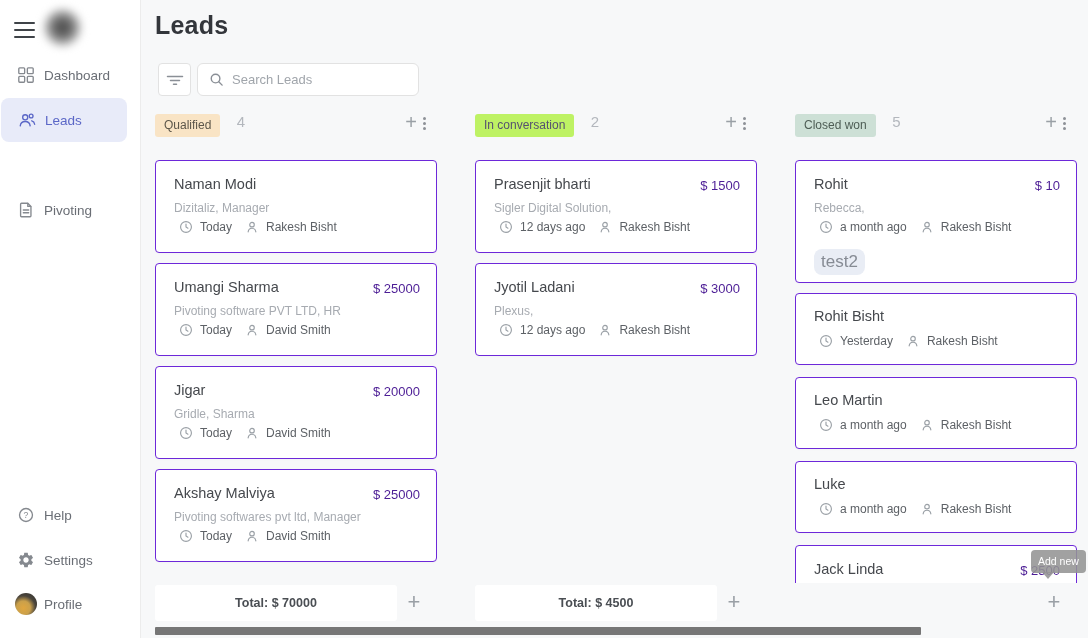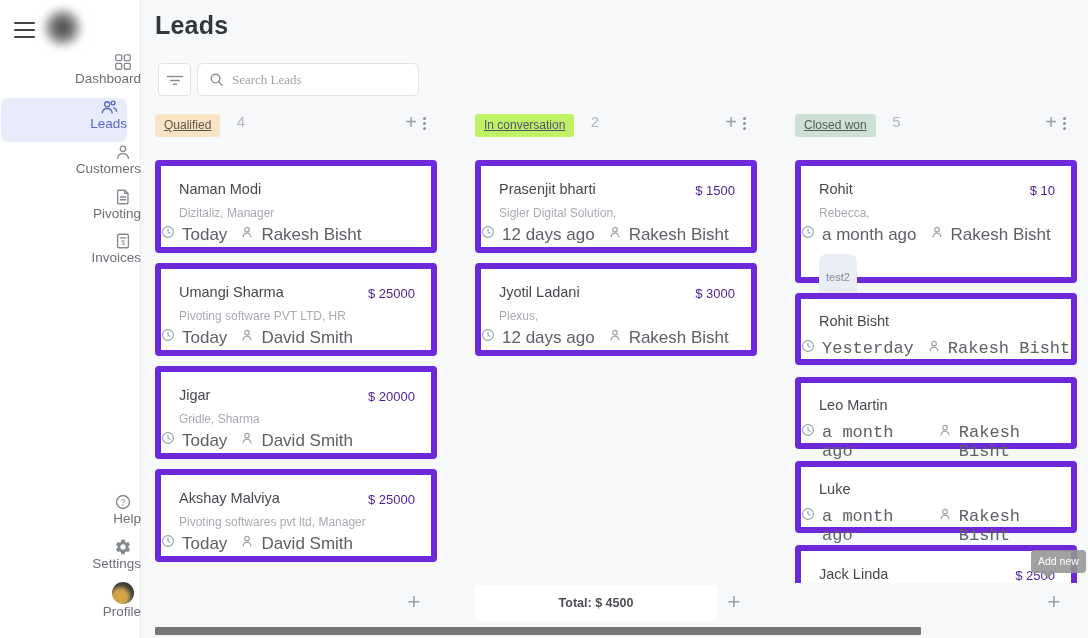--- a/index.html
+++ b/index.html
@@ -6,64 +6,64 @@
   html,body { width:1088px; height:638px; overflow:hidden; }
   body { font-family:"Liberation Sans", sans-serif; background:#f7f8f9; position:relative; }
 
   
   .sidebar { position:absolute; left:0; top:0; width:141px; height:638px; background:#fff; border-right:1px solid #ececec; }
   .hamburger { position:absolute; left:14px; top:22px; width:21px; height:16px; cursor:pointer; }
   .hamburger i { display:block; height:2px; background:#3f4348; margin-bottom:5px; border-radius:1px; }
   .logo { position:absolute; left:44px; top:9px; width:37px; height:37px; border-radius:50%;
           background:radial-gradient(circle at 50% 50%, #3f3f3f 0%, #6f6f6f 35%, #b5b5b5 62%, #ededed 85%);
           filter:blur(4px); }
-  .nav-item { position:absolute; left:0; width:141px; height:44px; display:flex; align-items:flex-end; cursor:pointer;
-              color:#6a6e75; font-size:13.5px;flex-direction:column; }
+  .nav-item { position:absolute; left:0; width:141px; height:44px; display:flex; align-items:center; cursor:pointer;
+              color:#6a6e75; font-size:13.5px; }
   .nav-item svg { width:18px; height:18px; margin-left:17px; margin-right:9px; flex:none; }
   .nav-item .stroke { stroke:#85898f; fill:none; stroke-width:1.5; stroke-linecap:round; stroke-linejoin:round; }
   .nav-item .fill { fill:#85898f; }
   .nav-item.active { background:#e8ebf9; border-radius:8px; left:1px; width:126px; color:#5b67c7; }
   .nav-item.active .stroke { stroke:#5b67c7; }
   .avatar { width:22px; height:22px; border-radius:50%; margin-left:15px; margin-right:7px;
             background:radial-gradient(circle at 38% 68%, #e0a63f 0%, #caa04b 34%, #4a453c 60%, #2e2c28 100%); }
 
   
   .page-title { position:absolute; left:155px; top:11px; font-size:25px; font-weight:700; color:#33363b; letter-spacing:.2px; }
   .filter-btn { position:absolute; left:158px; top:63px; width:33px; height:33px; background:#fff;
                 border:1px solid #e2e2e2; border-radius:4px; cursor:pointer; display:flex; align-items:center; justify-content:center; }
   .search-box { position:absolute; left:197px; top:63px; width:222px; height:33px; background:#fff;
                 border:1px solid #e2e2e2; border-radius:6px; display:flex; align-items:center; }
   .search-box svg { margin-left:11px; flex:none; }
-  .search-box input { border:none; outline:none; background:transparent; font-family:Liberation Serif, serif;
+  .search-box input { border:none; outline:none; background:transparent; font-family:Liberation Sans, sans-serif;
                       font-size:13px; color:#4a4e53; margin-left:8px; width:170px; }
   .search-box input::placeholder { color:#a0a5ab; }
 
   
   .col { position:absolute; top:108px; width:282px; height:530px; }
   .col-head { position:relative; height:35px; }
-  .badge { display:inline-block; margin-top:6px; padding:4px 9px 5px; border-radius:3px; font-size:12px;text-decoration:underline; }
+  .badge { display:inline-block; margin-top:6px; padding:4px 9px 5px; border-radius:3px; font-size:12px; }
   .count { font-size:15px; color:#b3b7bd; margin-left:12px; vertical-align:2px; }
   .col-plus { position:absolute; left:247px; top:4px; width:18px; font-size:20px; line-height:20px;
               color:#9aa0a6; text-align:center; cursor:pointer; }
   .col-dots { position:absolute; left:268px; top:9px; cursor:pointer; }
   .col-dots i { display:block; width:3px; height:3px; border-radius:50%; background:#8d9197; margin:0 0 2px; }
 
   .cards { position:absolute; top:35px; left:0; width:282px; height:440px; overflow:hidden; }
-  .card { position:absolute; left:0; width:282px; background:#fff; border:6px solid #6d28d9; border-radius:4px;
+  .card { position:absolute; left:0; width:282px; background:#fff; border:1px solid #6d28d9; border-radius:4px;
           box-shadow:0 1px 2px rgba(0,0,0,.02); cursor:pointer; }
   .card-name { position:absolute; left:18px; top:15px; font-size:14.5px; font-weight:500; color:#45484d; }
   .card-amount { position:absolute; right:16px; top:17px; font-size:13px; color:#4c1d95; }
   .card-company { position:absolute; left:18px; top:40px; font-size:12px; color:#a7abb1; }
-  .card-meta { position:absolute; left:0; top:59px; display:flex; align-items:flex-start; font-size:17px; color:#5d6166; }
+  .card-meta { position:absolute; left:23px; top:59px; display:flex; align-items:flex-start; font-size:12px; color:#5d6166; }
   .card.h72 .card-name { top:14px; }
-  .card.h72 .card-meta { top:40px;font-family:Liberation Mono, monospace; }
+  .card.h72 .card-meta { top:40px; }
   .card-meta svg { margin-right:7px; flex:none; }
   .card-meta .owner-ic { margin-left:13px; }
-  .card-tag { position:absolute; left:18px; top:88px; background:#e9edf5; color:#868b94; font-size:11px;
-              padding:17px 7px; border-radius:8px; }
+  .card-tag { position:absolute; left:18px; top:88px; background:#e9edf5; color:#868b94; font-size:17px;
+              padding:3px 7px; border-radius:8px; }
 
   .total-bar { position:absolute; left:0; top:477px; width:242px; height:36px; background:#fff; border-radius:3px;
                display:flex; align-items:center; justify-content:center; font-size:12.5px; font-weight:700; color:#4a4e53; }
   .foot-plus { position:absolute; left:249px; top:481px; width:20px; font-size:22px; line-height:26px;
                color:#9aa0a6; text-align:center; cursor:pointer; }
 
   
   .tooltip { position:absolute; left:1031px; top:550px; background:rgba(148,148,148,.88); color:#fff;
              font-size:10.5px; padding:5px 7px 6px; border-radius:4px; z-index:5; }
   .tooltip:after { content:""; position:absolute; left:11px; bottom:-6px; border:6px solid transparent;
@@ -99,44 +99,29 @@
   <div class="nav-item active" style="top:98px">
     <svg viewBox="0 0 20 20">
       <circle class="stroke" cx="8" cy="7" r="2.8"></circle>
       <path class="stroke" d="M2.5 16.5c.4-3.1 2.5-4.8 5.5-4.8s5.1 1.7 5.5 4.8"></path>
       <circle class="stroke" cx="14.6" cy="5.6" r="2.1"></circle>
       <path class="stroke" d="M15.3 10.9c1.9.5 2.9 1.8 3.2 3.8"></path>
     </svg>
     <span>Leads</span>
   </div>
 
-  <div class="nav-item" style="top:143px">
-    <svg viewBox="0 0 20 20">
-      <circle class="stroke" cx="10" cy="6.5" r="3"></circle>
-      <path class="stroke" d="M4 17c.4-3.4 2.7-5.2 6-5.2s5.6 1.8 6 5.2"></path>
-    </svg>
-    <span>Customers</span>
-  </div>
 
   <div class="nav-item" style="top:188px">
     <svg viewBox="0 0 20 20">
       <path class="stroke" d="M5 2.5h7l3.5 3.5v10.5a1 1 0 0 1-1 1H5a1 1 0 0 1-1-1v-13a1 1 0 0 1 1-1z"></path>
       <path class="stroke" d="M12 2.8V6h3.2M7 10h6M7 13h6"></path>
     </svg>
     <span>Pivoting</span>
   </div>
 
-  <div class="nav-item" style="top:232px">
-    <svg viewBox="0 0 20 20">
-      <rect class="stroke" x="4" y="2.5" width="12" height="15" rx="1.5"></rect>
-      <path class="stroke" d="M7 6.5h6"></path>
-      <text x="10.2" y="14.6" font-size="7.5" fill="#85898f" text-anchor="middle" font-family="Liberation Sans, sans-serif">$</text>
-    </svg>
-    <span>Invoices</span>
-  </div>
 
 
   <div class="nav-item" style="top:493px">
     <svg viewBox="0 0 20 20">
       <circle class="stroke" cx="10" cy="10" r="7.2"></circle>
       <text x="10" y="13.4" font-size="9.5" fill="#85898f" text-anchor="middle" font-family="Liberation Sans, sans-serif">?</text>
     </svg>
     <span>Help</span>
   </div>
 
@@ -247,20 +232,23 @@
           </svg>
         <span>Today</span>
         <svg class="owner-ic" width="14" height="14" viewBox="0 0 16 16">
             <circle class="mstk" cx="8" cy="5.3" r="2.6"></circle>
             <path class="mstk" d="M3.6 13.6c.4-2.8 2-4.2 4.4-4.2s4 1.4 4.4 4.2"></path>
           </svg>
         <span>David Smith</span>
       </div>
     </div>
   </div>
+  <div class="total-bar">
+      <span>Total: $ 70000</span>
+    </div>
   <span class="foot-plus">+</span>
 </section>
 
 <section class="col" style="left:475px">
   <div class="col-head">
     <span class="badge" style=";background:#bef264;color:#565170">In conversation</span>
     <span class="count">2</span>
     <span class="col-plus">+</span>
     <span class="col-dots">
         <i></i>

